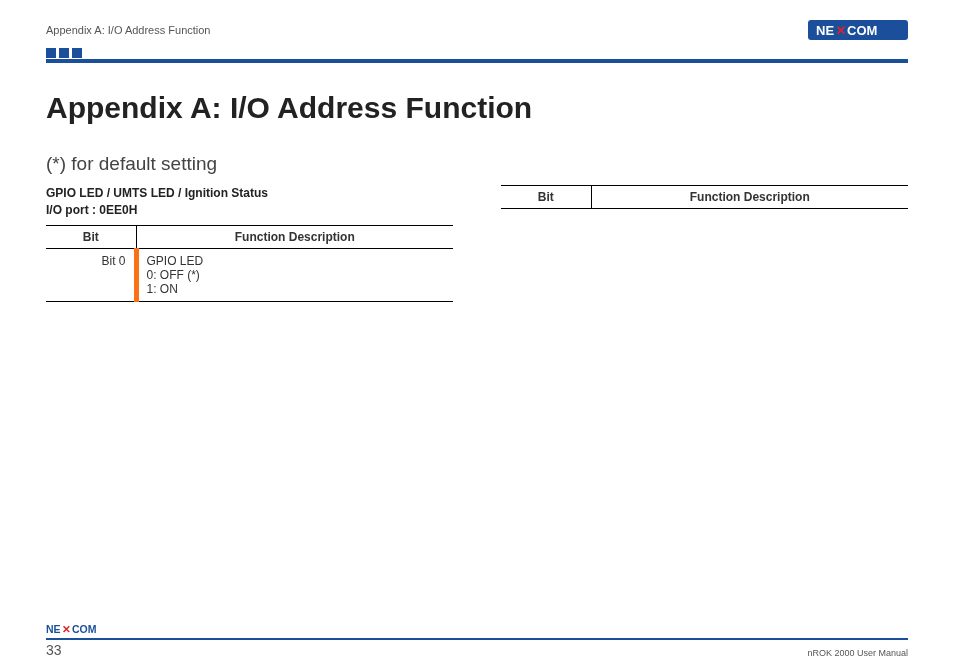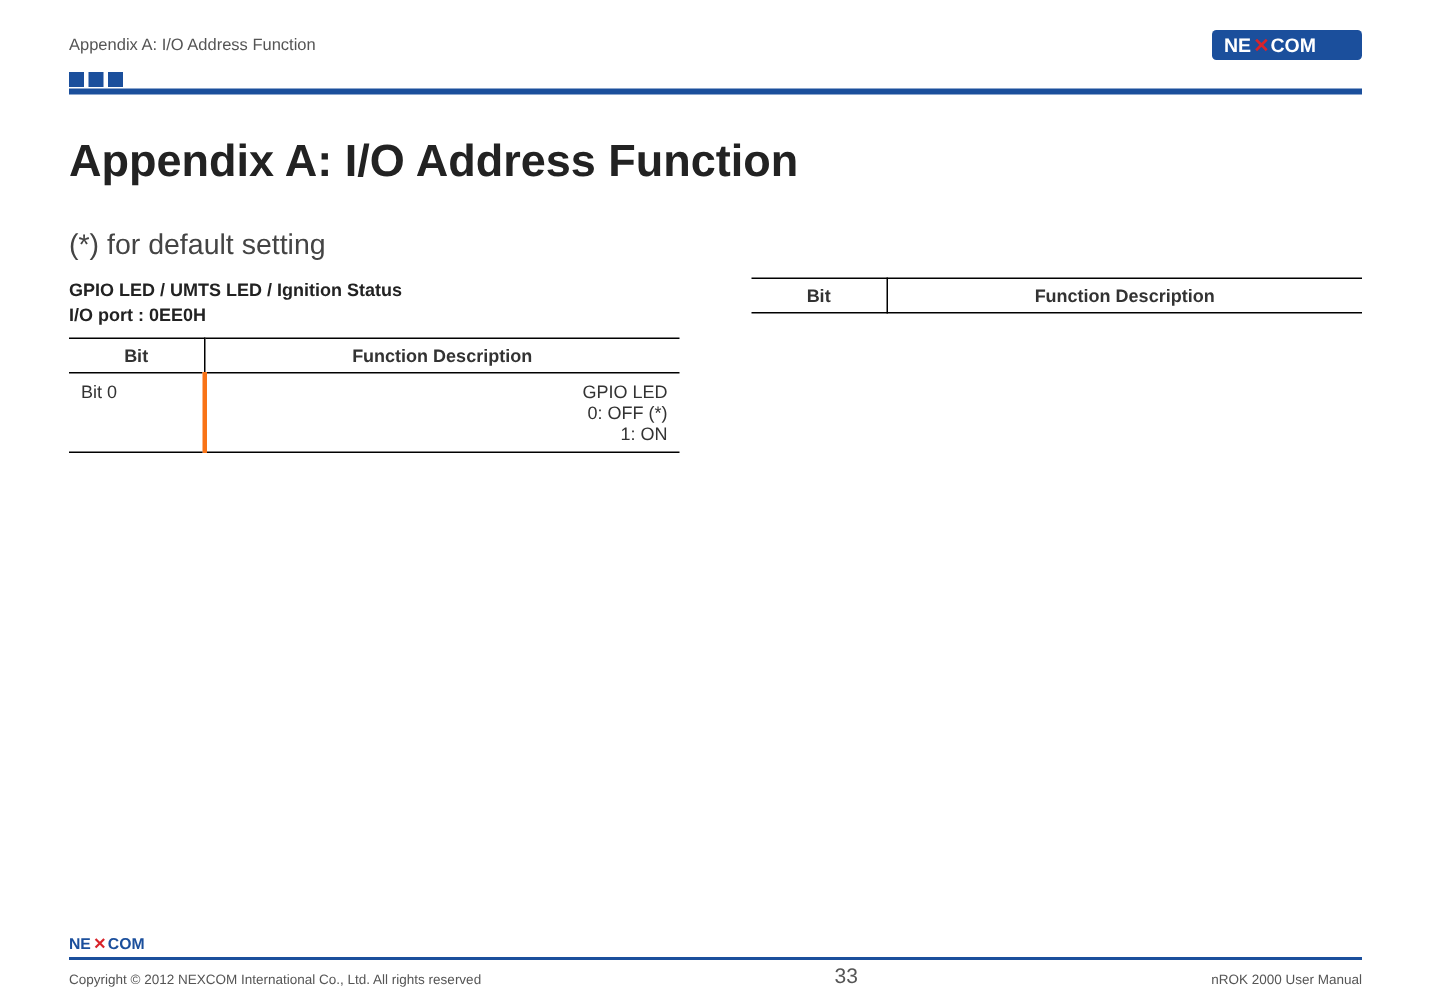--- a/index.html
+++ b/index.html
@@ -72,22 +72,22 @@
     padding: 4px 6px;
     font-weight: bold;
     text-align: center;
   }
   th.bit-col { width: 90px; border-right: 1px solid #000; }
   td {
     border-bottom: 1px solid #000;
     padding: 5px 8px;
     vertical-align: top;
   }
-  td.bit-col { border-right: 3px solid #f97316; text-align: left; }
-  td.func-col { white-space: pre-line; text-align: right; }
+  td.bit-col { border-right: 5px solid #f97316; text-align: right; }
+  td.func-col { white-space: pre-line; }
   .table2 td.func-col { text-align: center; }
   .footer {
     position: absolute;
     left: 46px; right: 46px; bottom: 14px;
   }
   .footer-rule {
     height: 2px; background:#1b4f9c; margin-bottom:2px;
   }
   .footer-row {
     display: flex;
@@ -163,17 +163,16 @@
 <div class="footer">
   <div class="footer-logo">
     <svg class="logo-svg" viewBox="0 0 200 40">
       <text x="0" y="30" font-family="Arial" font-size="30" font-weight="bold" fill="#1b4f9c">NE</text>
       <text x="46" y="30" font-family="Arial" font-size="30" font-weight="bold" fill="#d8232a">✕</text>
       <text x="74" y="30" font-family="Arial" font-size="30" font-weight="bold" fill="#1b4f9c">COM</text>
     </svg>
   </div>
   <div class="footer-rule"></div>
   <div class="footer-row">
-    <span>Copyright © 2012 NEXCOM International Co., Ltd. All rights reserved</span>
     <span class="page-num">33</span>
     <span>nROK 2000 User Manual</span>
   </div>
 </div>
 
 </body></html>

